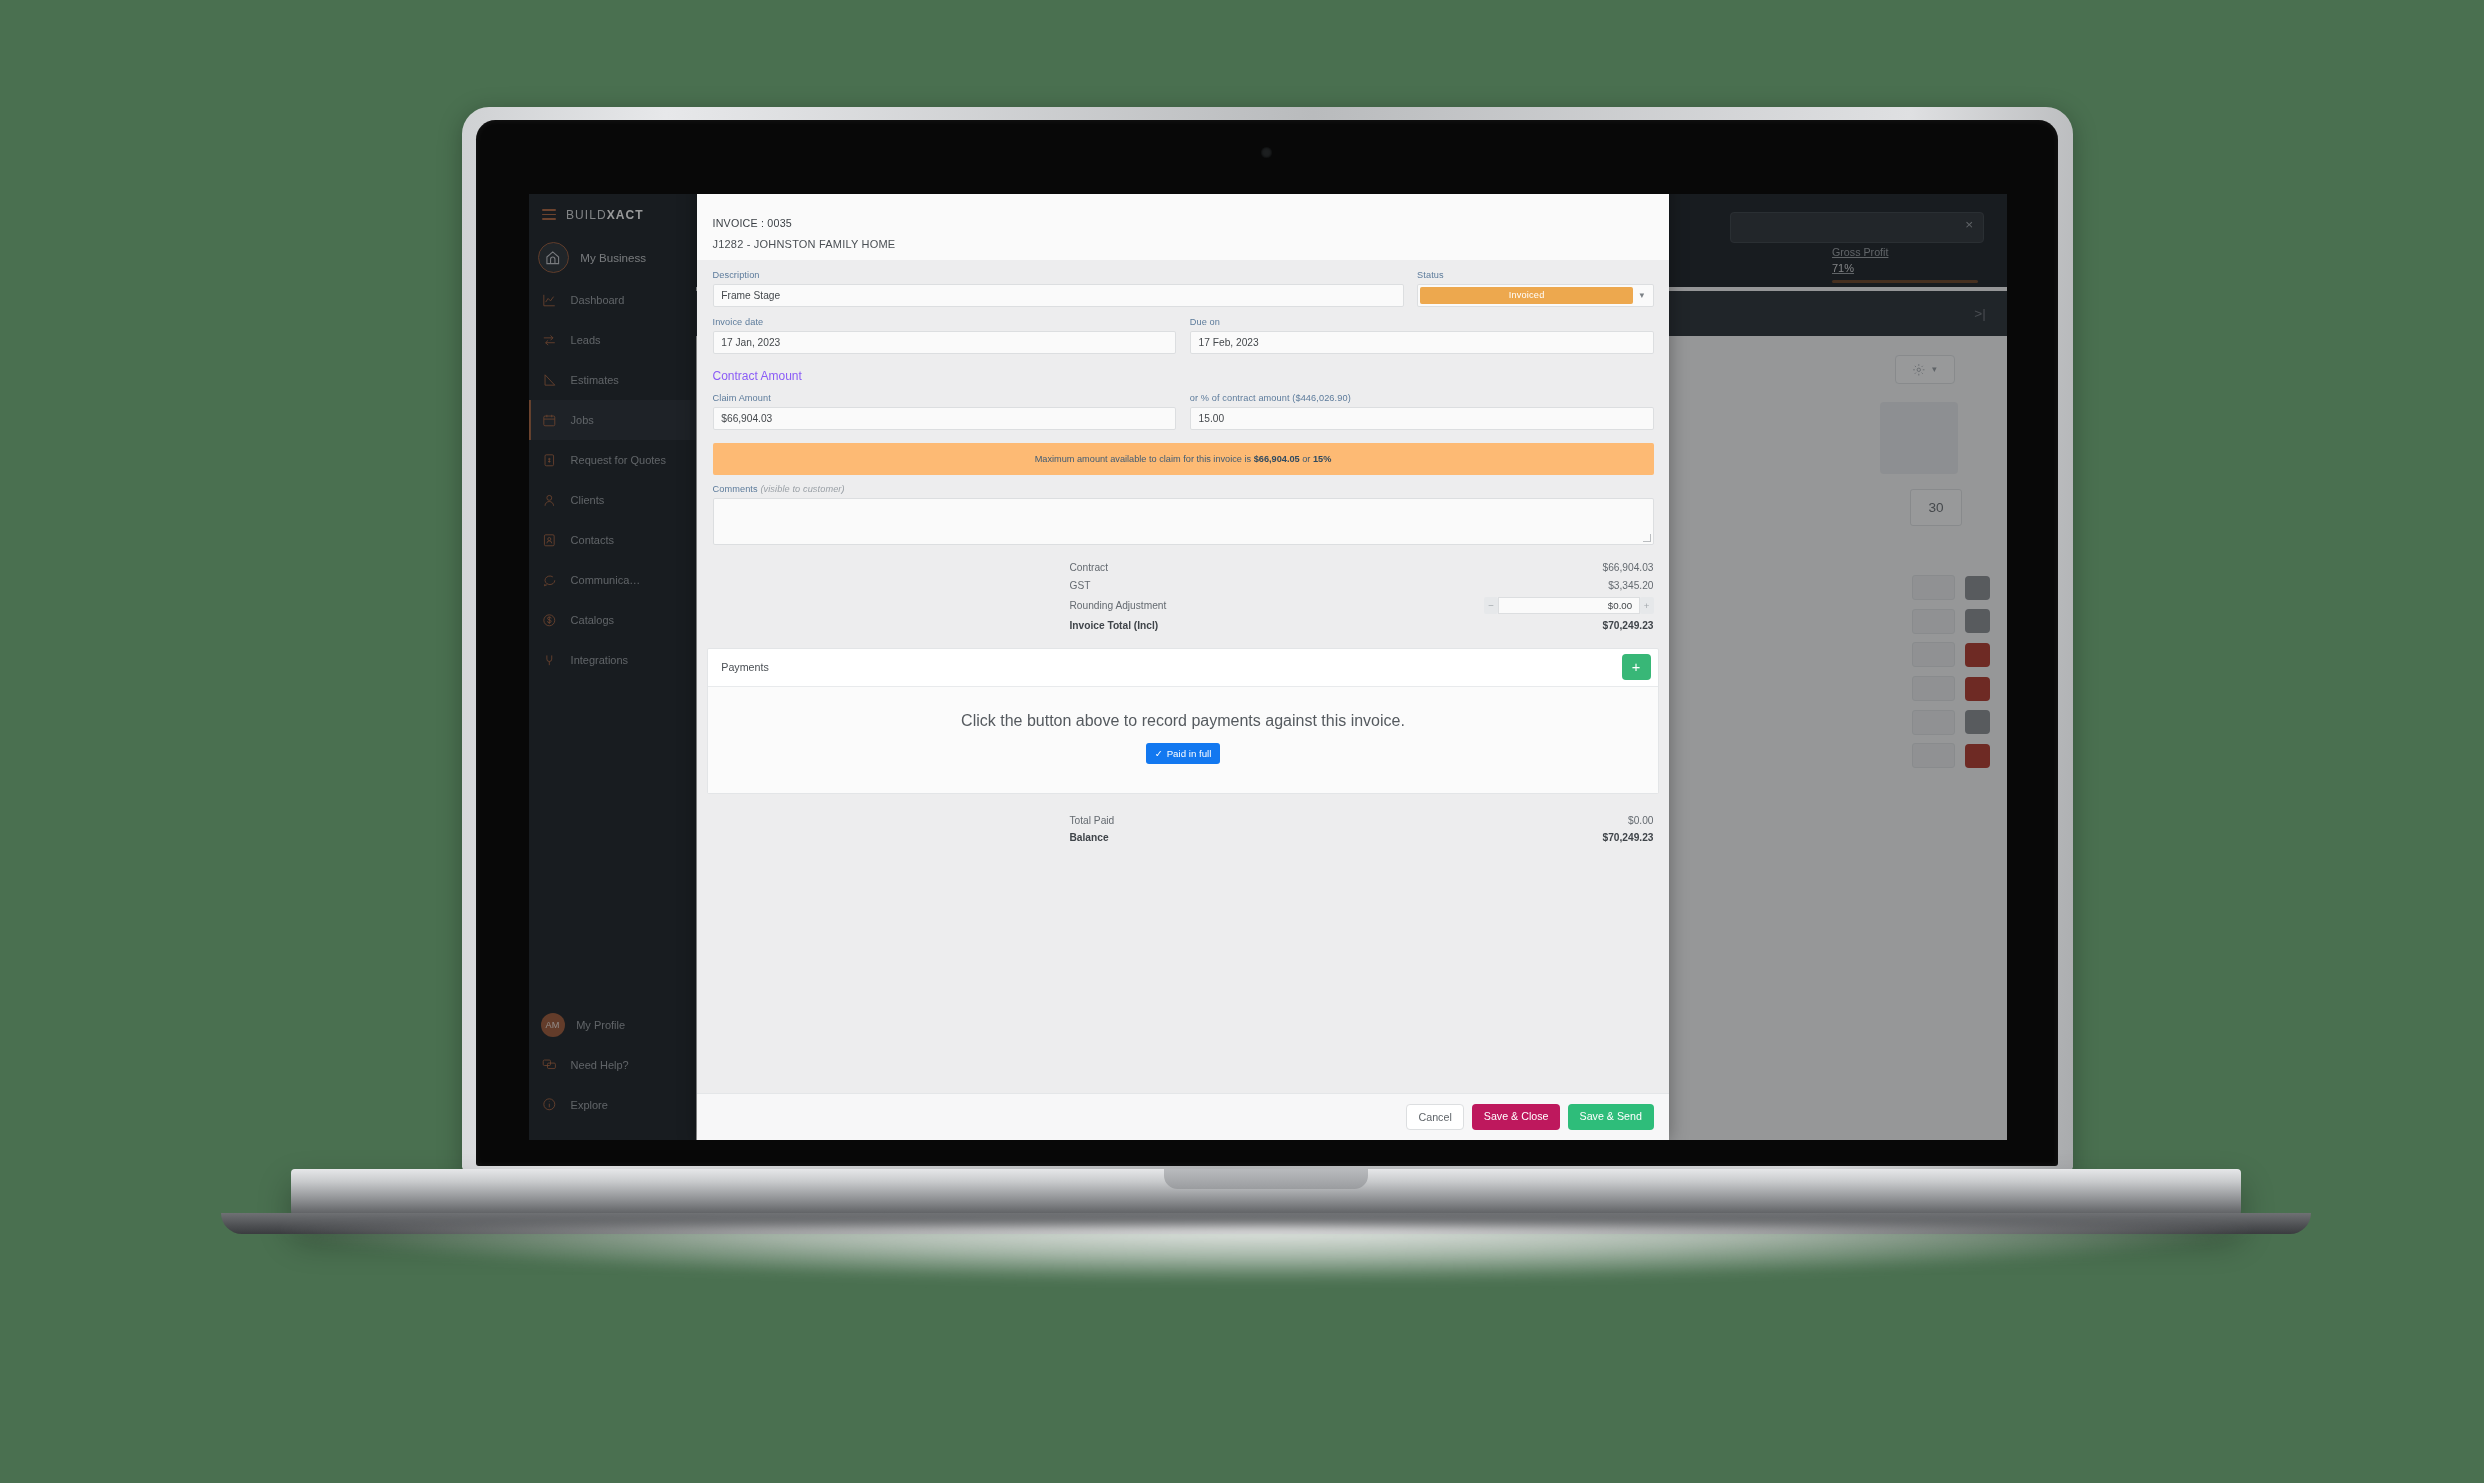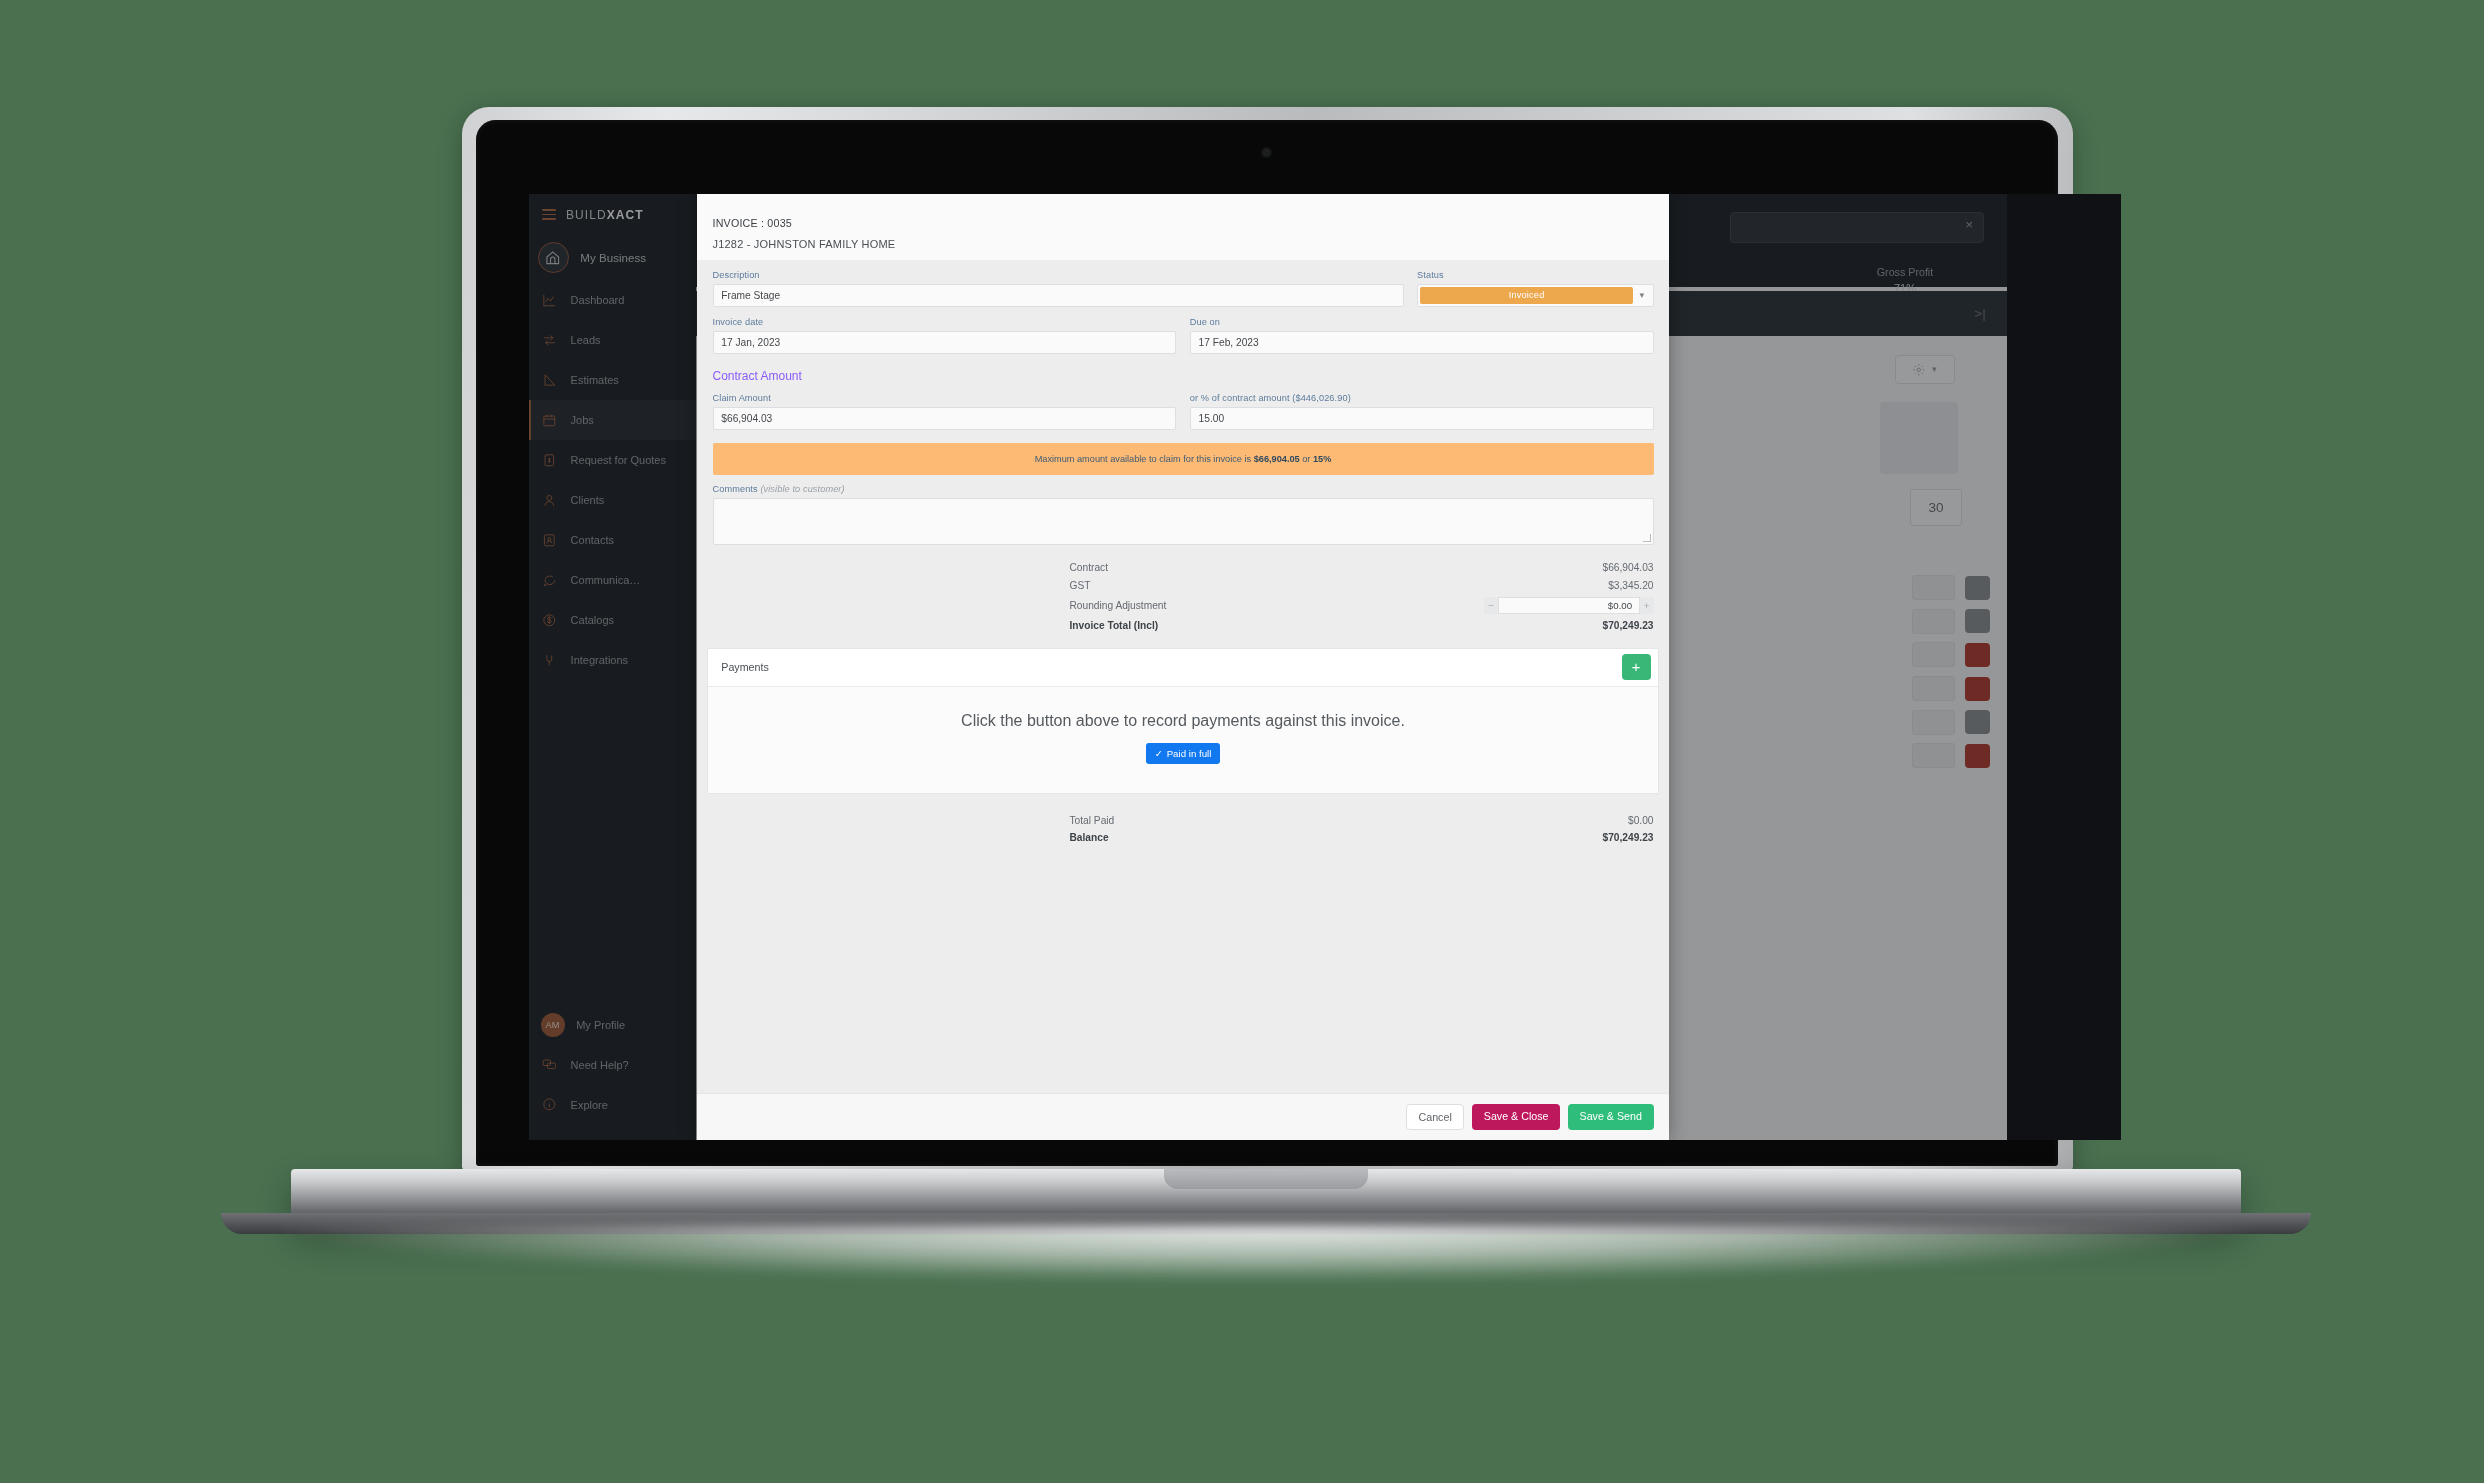--- a/index.html
+++ b/index.html
@@ -22,21 +22,21 @@
   .bezel{
     position:absolute;left:476px;top:120px;width:1582px;height:1046px;
     background:#080808;border-radius:19.4px 19.4px 2.9px 2.9px;
     box-shadow:inset 0 0 7.8px rgba(255,255,255,.07);
   }
   .camera{
     position:absolute;left:1261px;top:147px;width:10.7px;height:10.7px;border-radius:50%;
     background:#1d1f20;box-shadow:inset 0 0 2.9px #000;
   }
   .screen{
-    position:absolute;left:529px;top:194px;width:1592px;height:946px;
+    position:absolute;left:529px;top:194px;width:1478px;height:946px;
     background:#0f1114;overflow:hidden;
   }
   .base{
     position:absolute;left:291px;top:1169px;width:1950px;height:56px;
     background:linear-gradient(180deg,#e6e7e9 0%,#c9cbcd 22%,#8e9093 55%,#5f6164 80%,#77797c 100%);
     border-radius:3.9px 3.9px 15.5px 15.5px;
     box-shadow:0 15.5px 33px rgba(0,0,0,.30);
   }
   .base:after{
     content:"";position:absolute;left:50%;top:0;transform:translateX(-50%);
@@ -91,21 +91,21 @@
   }
 
   
   .bgcontent{position:absolute;left:167px;top:0;right:0;bottom:0;background:#fafafa;}
   .bg-topbar{position:absolute;left:0;top:0;right:0;height:93px;background:#1c2126;}
   .bg-search{
     position:absolute;right:23px;top:17.5px;width:252px;height:29px;
     background:#2e3338;border:1px solid #3c4248;border-radius:3.9px;
   }
   .bg-search .x{position:absolute;right:9.7px;top:5.8px;color:#9ba0a5;font-size:13.6px;line-height:1;}
-  .bg-gp{position:absolute;right:29px;top:72px;width:146px;text-align:center;color:#9ba0a5;font-size:10.7px;}
+  .bg-gp{position:absolute;right:29px;top:52px;width:146px;color:#9ba0a5;font-size:10.7px;text-decoration:underline;}
   .bg-gp .v{color:#d6d8da;font-size:11px;margin-top:3.9px;}
   .bg-gp .bar{height:2.9px;background:#6d4427;margin-top:5.8px;border-radius:1.9px;}
   .bg-collapse{
     position:absolute;right:0;top:97px;width:1311px;height:45px;background:#2a3037;
     color:#70767c;font-size:13.6px;text-align:right;padding-right:21.3px;line-height:45px;box-sizing:border-box;
   }
   .bg-body{position:absolute;left:0;top:142px;right:0;bottom:0;background:#fbfbfb;}
   .bg-gear{
     position:absolute;right:52px;top:19.4px;width:58px;height:27px;
     border:1px solid #e2e4e6;border-radius:3.9px;background:#fff;

